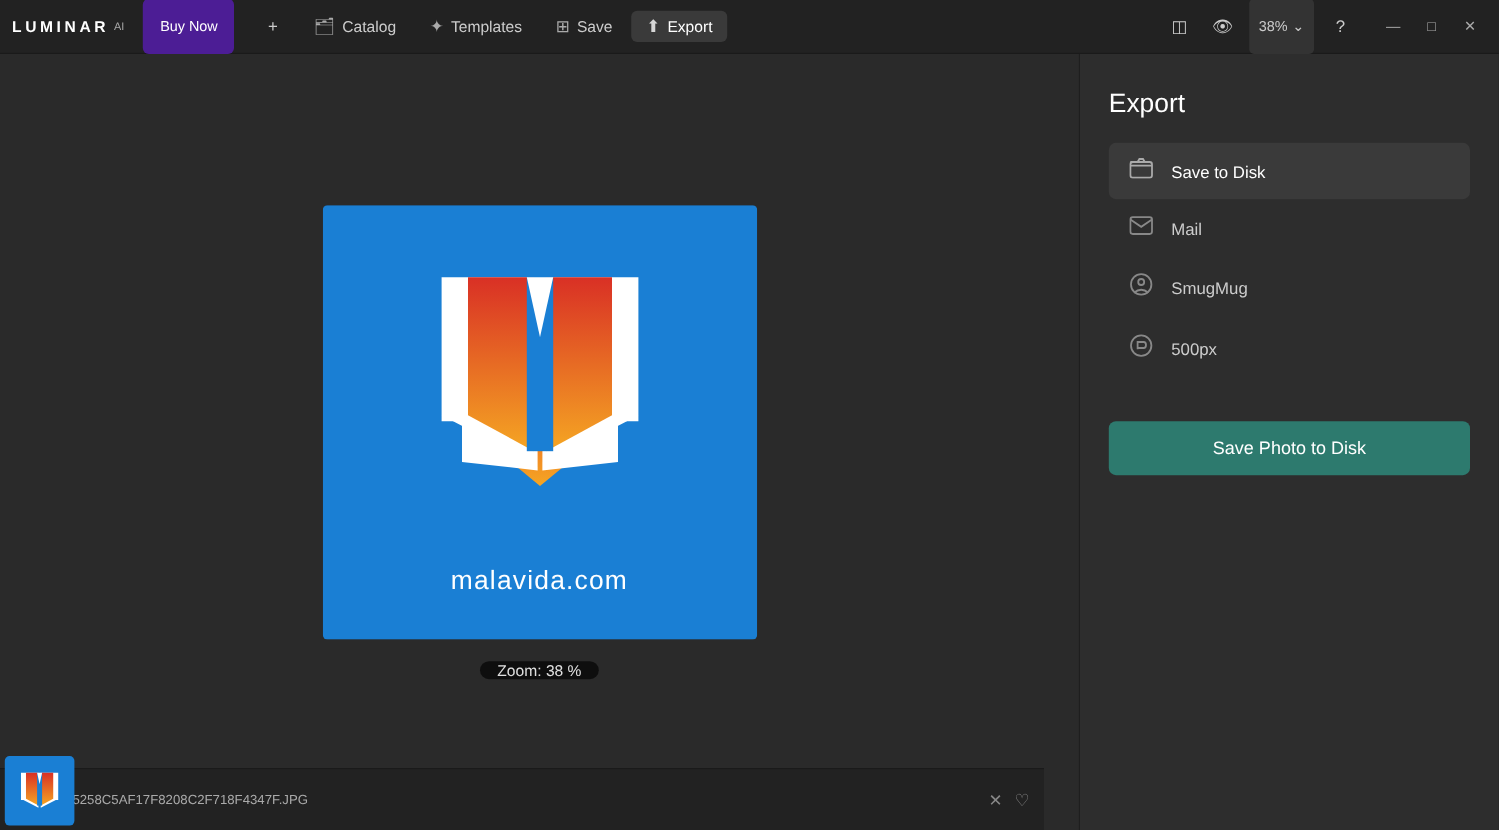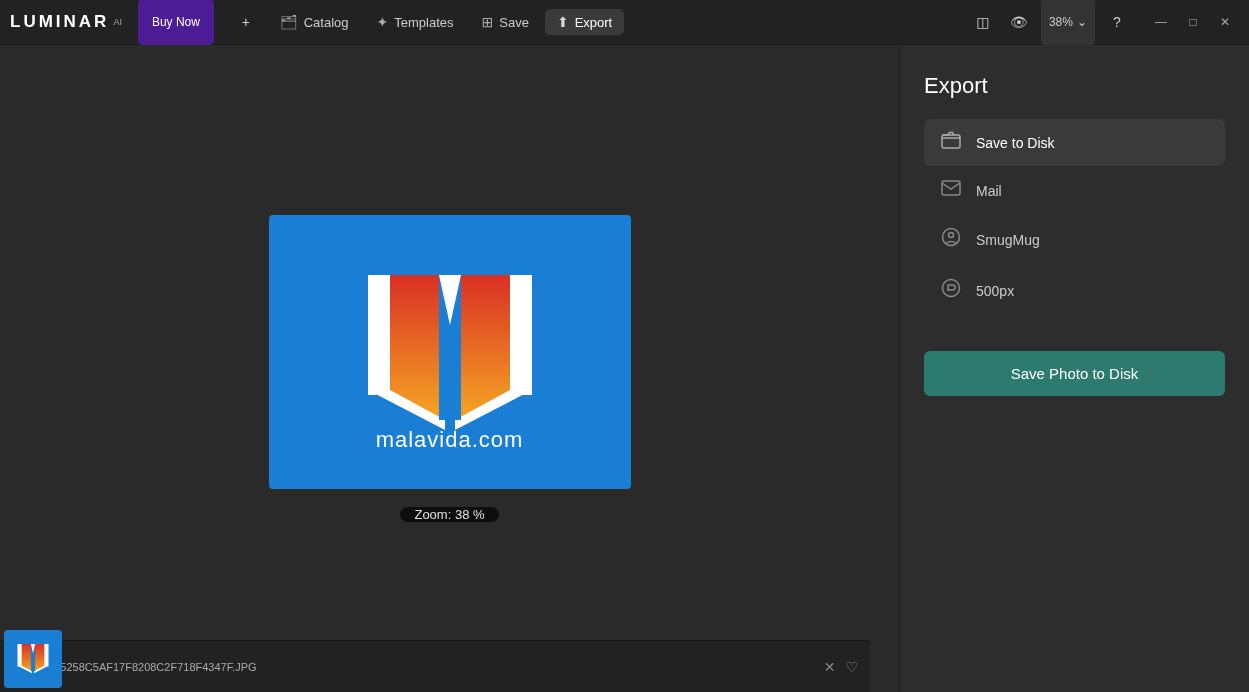--- a/index.html
+++ b/index.html
@@ -24,21 +24,21 @@
       gap: 8px;
       border-bottom: 1px solid #1a1a1a;
     }
     .logo {
       display: flex;
       align-items: center;
       gap: 4px;
       margin-right: 8px;
     }
     .logo-text {
-      font-size: 17px;
+      font-size: 13px;
       font-weight: 600;
       letter-spacing: 3px;
       color: #ffffff;
     }
     .logo-ai {
       font-size: 9px;
       color: #aaa;
       vertical-align: super;
     }
     .btn-buy {
@@ -134,21 +134,21 @@
       background: #2a2a2a;
       display: flex;
       flex-direction: column;
       align-items: center;
       justify-content: center;
       position: relative;
     }
 
     .photo-container {
       width: 362px;
-      height: 274px;
+      height: 362px;
       border-radius: 4px;
       overflow: hidden;
       position: relative;
       margin-bottom: 10px;
     }
 
     
     .app-icon {
       width: 100%;
       height: 100%;

